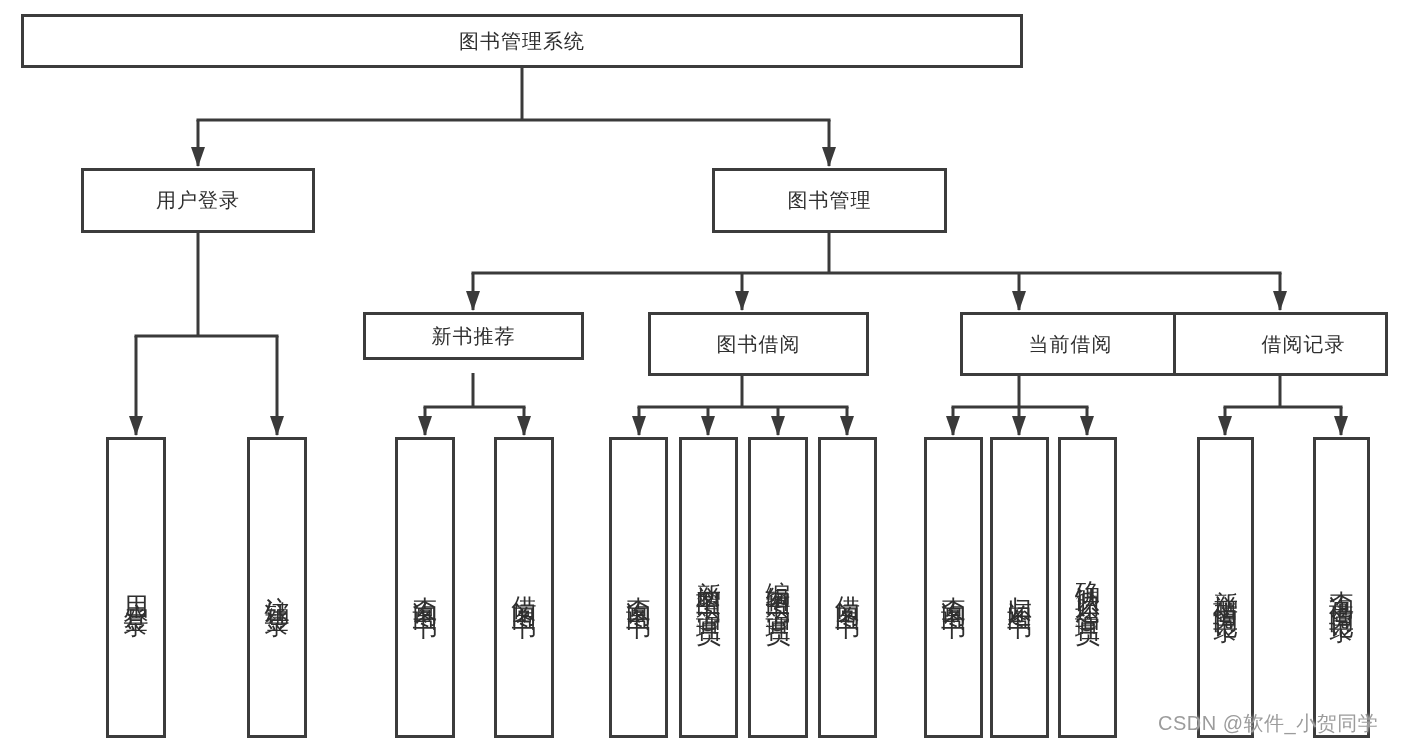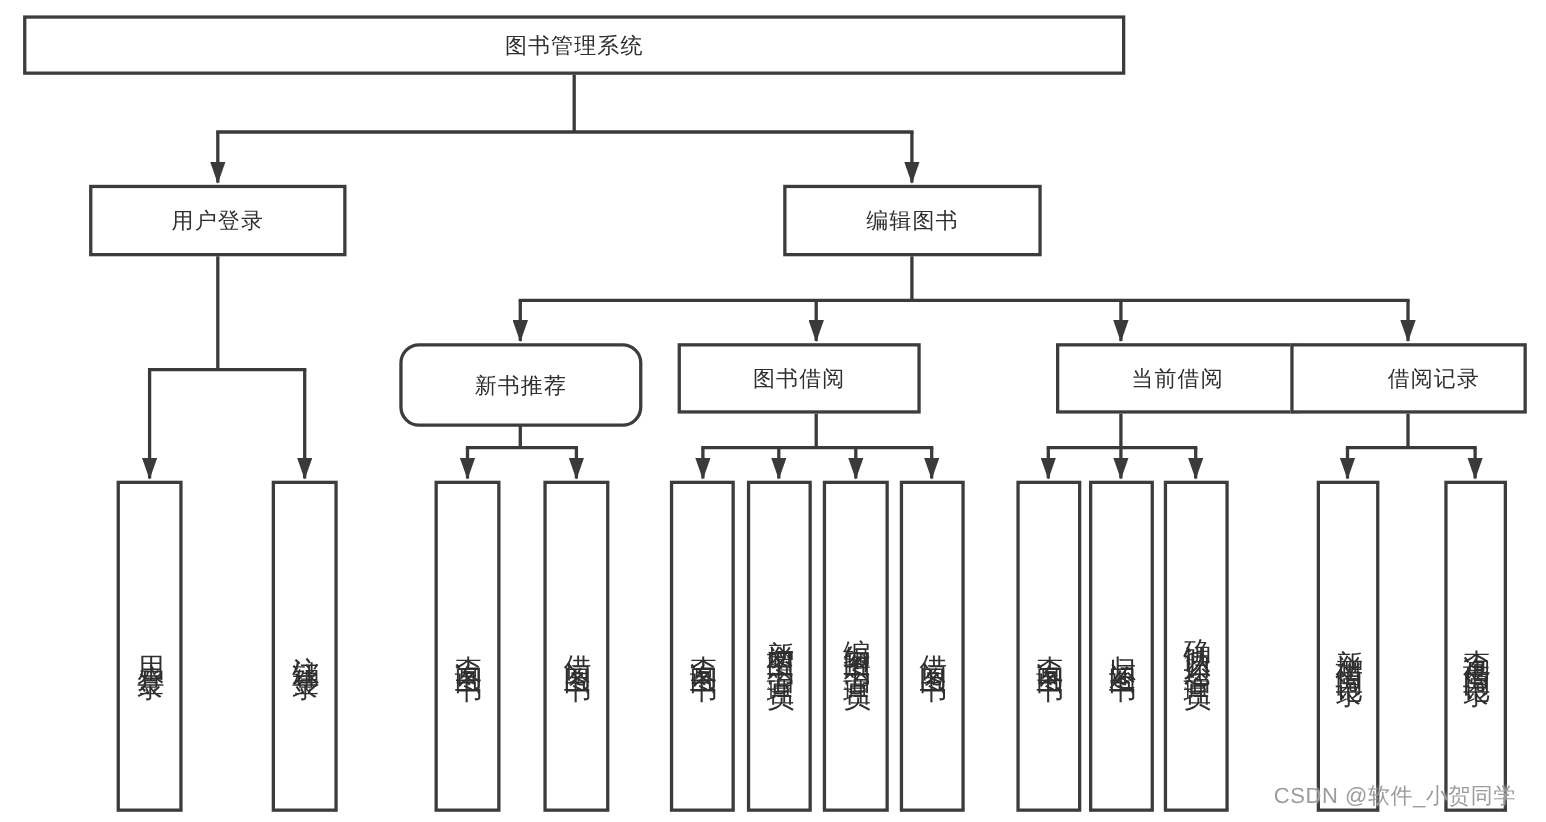--- a/index.html
+++ b/index.html
@@ -80,24 +80,24 @@
       <path d="M1280,373 V407"></path>
       <path d="M1223.5,407 H1342.5"></path>
       <path d="M1225,407 V435" marker-end="url(#arw)"></path>
       <path d="M1341,407 V435" marker-end="url(#arw)"></path>
     </g>
   </svg>
 
   <div class="node" style="left:21px;top:14px;width:1002px;height:54px;">图书管理系统</div>
 
   <div class="node" style="left:81px;top:168px;width:234px;height:65px;">用户登录</div>
-  <div class="node" style="left:712px;top:168px;width:235px;height:65px;">编辑图书</div>
+  <div class="node" style="left:712px;top:168px;width:235px;height:65px;">图书管理</div>
 
-  <div class="node" style="left:363px;top:312px;width:221px;height:76px;border-radius:18px;">新书推荐</div>
-  <div class="node" style="left:616px;top:312px;width:221px;height:64px;">图书借阅</div>
+  <div class="node" style="left:363px;top:312px;width:221px;height:48px;">新书推荐</div>
+  <div class="node" style="left:648px;top:312px;width:221px;height:64px;">图书借阅</div>
   <div class="node" style="left:960px;top:312px;width:221px;height:64px;">当前借阅</div>
   <div class="node" style="left:1173px;top:312px;width:215px;height:64px;padding-left:46px;">借阅记录</div>
 
   <div class="leaf" style="left:106px;top:437px;width:60px;height:301px;">
     <span>用户登录</span>
   </div>
   <div class="leaf" style="left:247px;top:437px;width:60px;height:301px;">
     <span>注销登录</span>
   </div>
 

